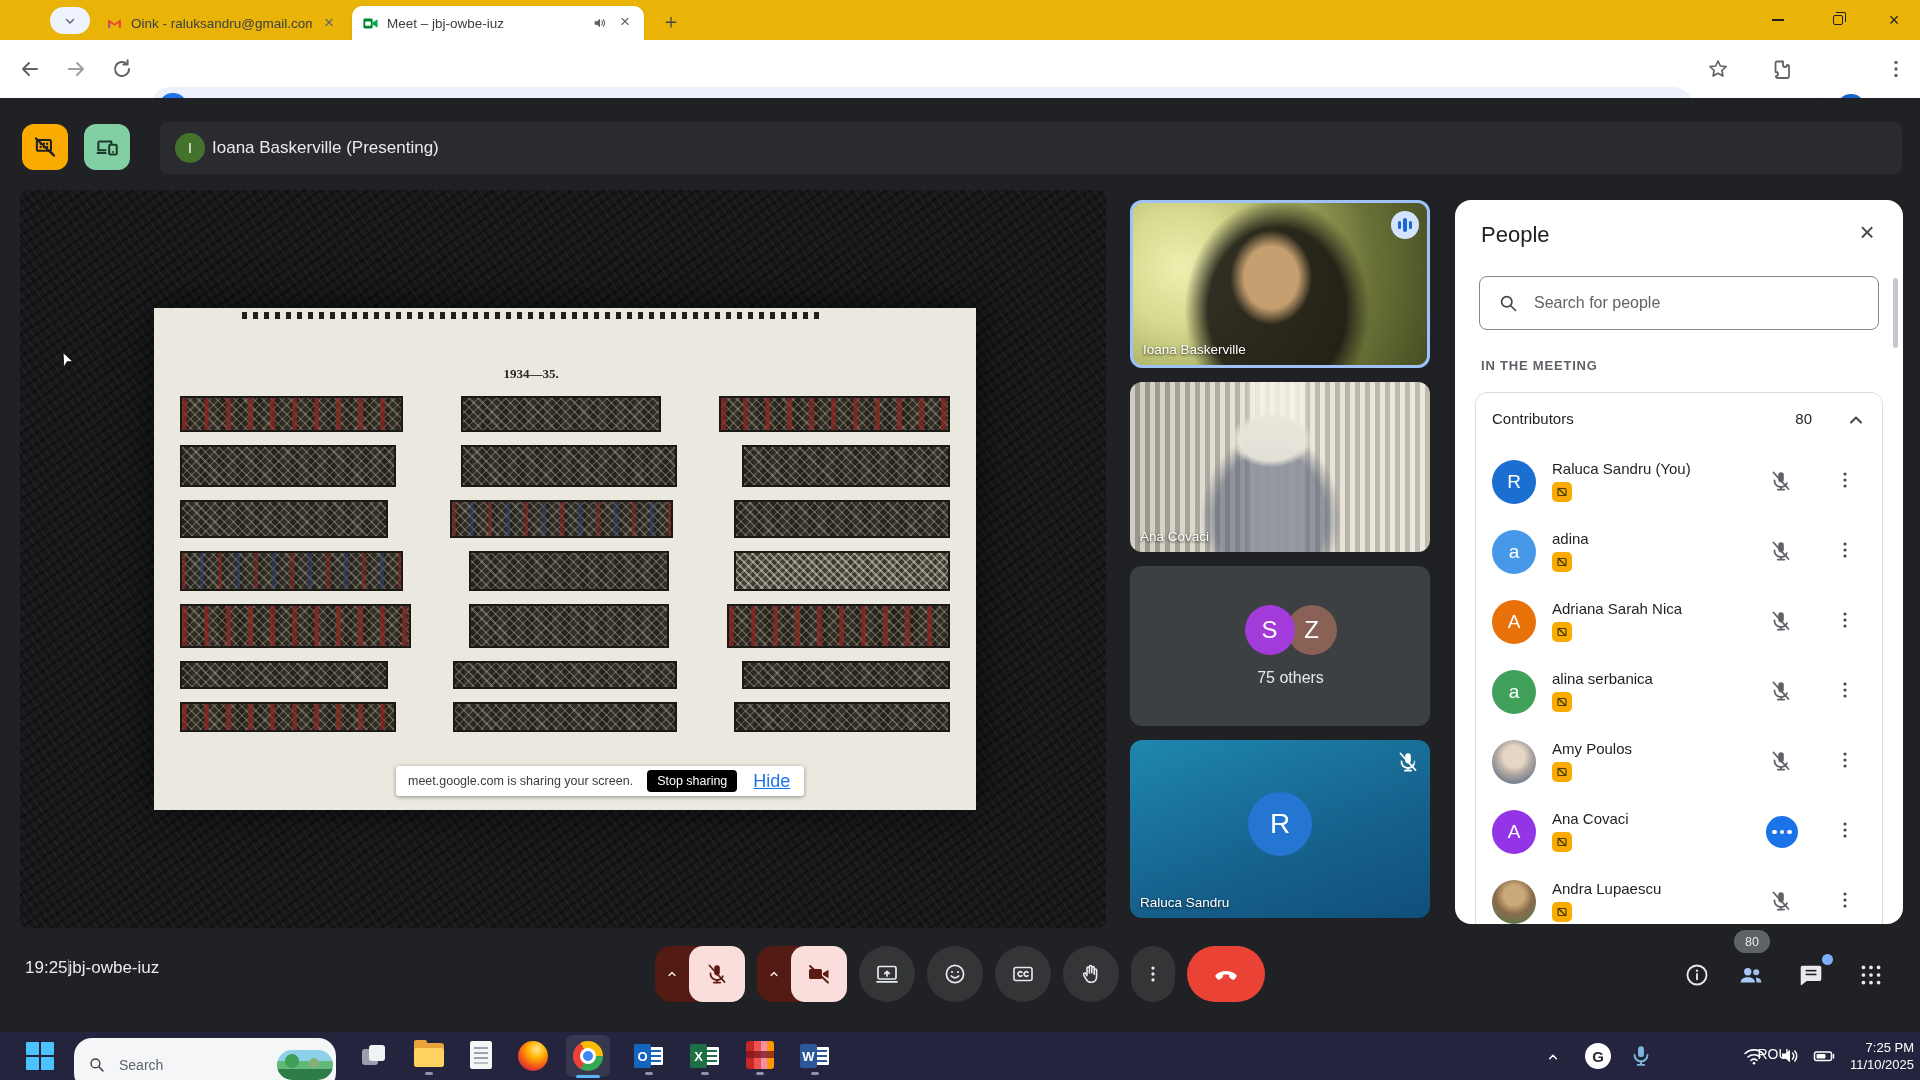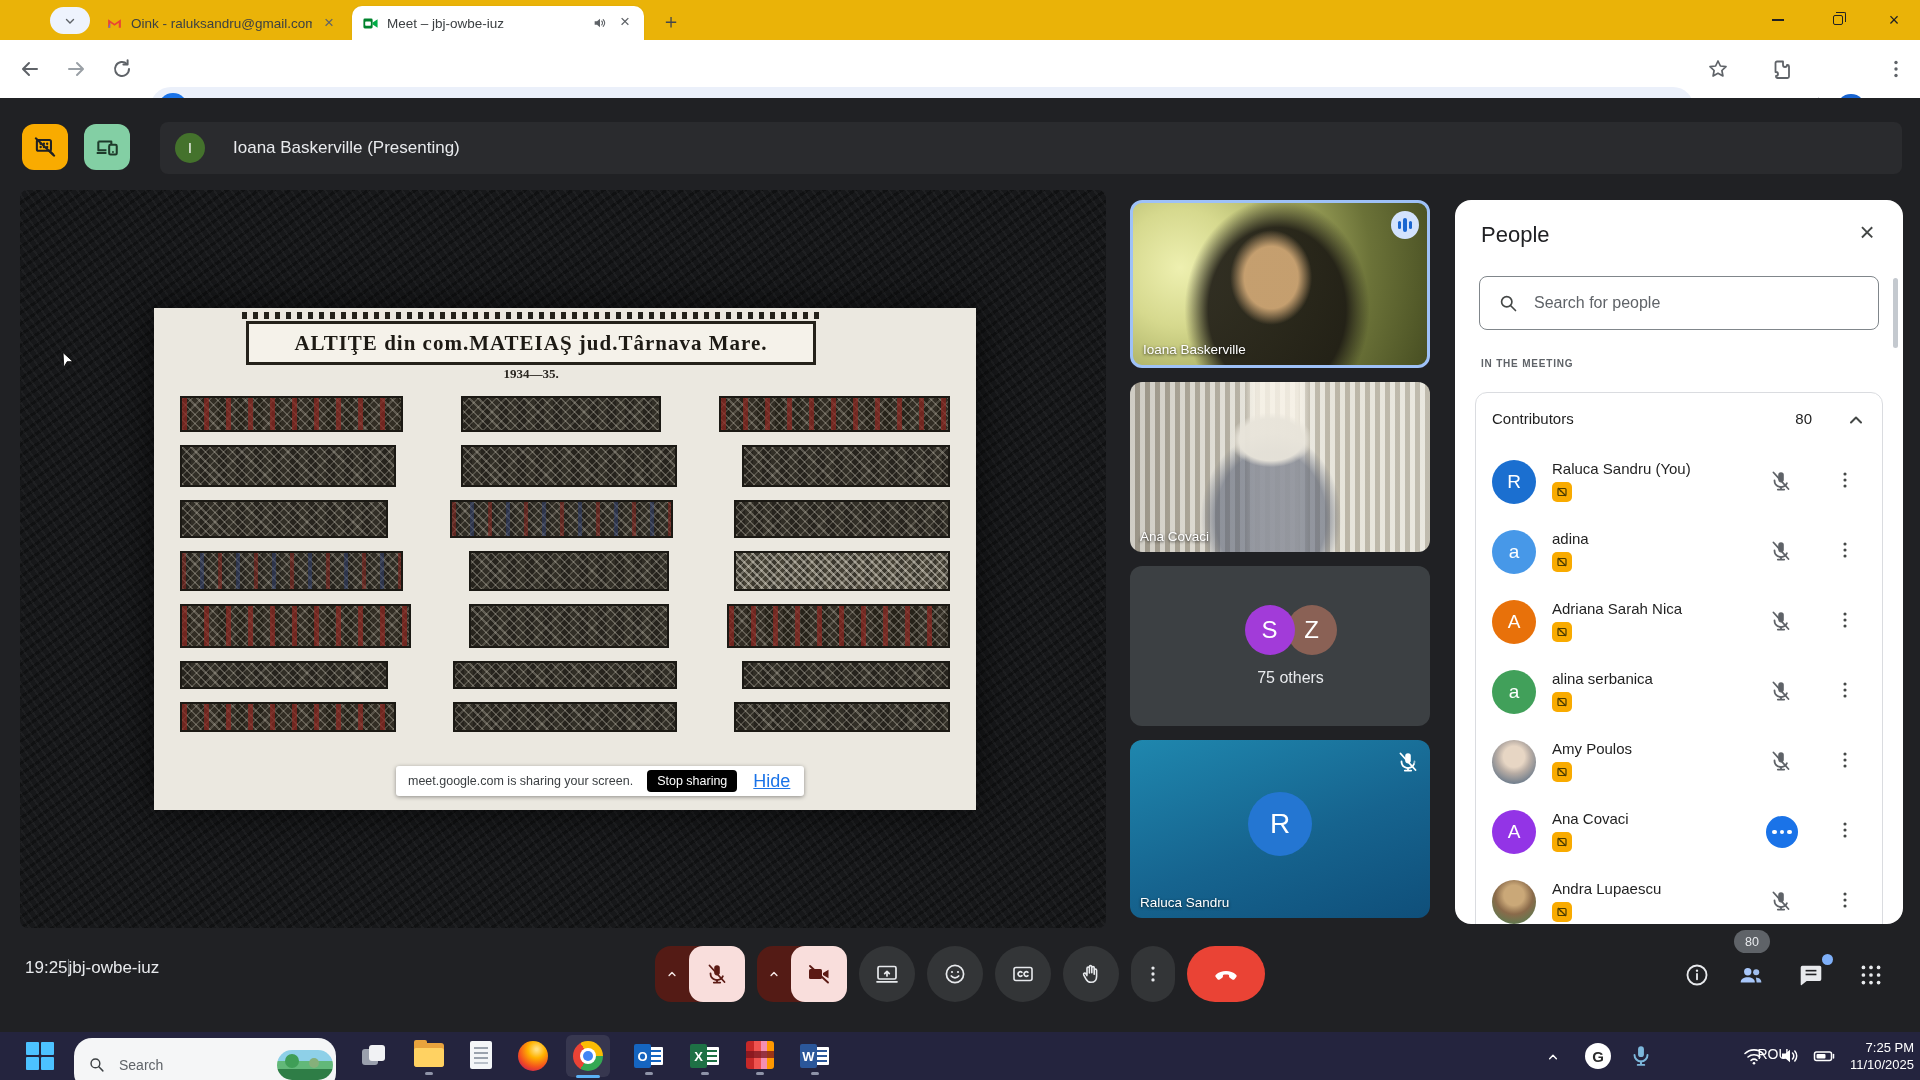--- a/index.html
+++ b/index.html
@@ -42,21 +42,21 @@
   
   .meet { position:absolute; left:0; top:98px; width:1920px; height:934px; background:#202124; }
   .hdr-tile { position:absolute; top:26px; width:46px; height:46px; border-radius:12px;
     display:flex; align-items:center; justify-content:center; }
   .hdr-yellow { left:22px; background:#f9ab00; }
   .hdr-green { left:84px; background:#83cfa4; }
   .hdr-bar { position:absolute; left:160px; top:24px; width:1742px; height:52px; background:#2a2b2e;
     border-radius:8px; display:flex; align-items:center; }
   .hdr-avatar { width:30px; height:30px; border-radius:50%; background:#44722c; color:#fff;
     font-size:14px; display:flex; align-items:center; justify-content:center; margin-left:15px; }
-  .hdr-title { margin-left:28px; font-size:17px; color:#e8eaed; }
+  .hdr-title { margin-left:7px; font-size:17px; color:#e8eaed; }
 
   
   .stage { position:absolute; left:20px; top:92px; width:1086px; height:738px; border-radius:8px; overflow:hidden;
     background:
       repeating-linear-gradient(55deg, rgba(255,255,255,.035) 0 2px, transparent 2px 7px),
       repeating-linear-gradient(-35deg, rgba(0,0,0,.30) 0 3px, transparent 3px 9px),
       #17181a; }
   .sheet { position:absolute; left:134px; top:118px; width:822px; height:502px; background:#ebe8e0;
     box-shadow:0 0 34px rgba(0,0,0,.65); }
   .zigzag { position:absolute; left:88px; top:4px; width:578px; height:7px;
@@ -135,21 +135,21 @@
   .panel-title { position:absolute; left:26px; top:22px; font-size:22px; color:#202124; }
   .panel-close { position:absolute; right:20px; top:16px; width:32px; height:32px; font-size:26px;
     color:#444746; display:flex; align-items:center; justify-content:center; }
   .searchbox { position:absolute; left:24px; top:76px; width:400px; height:54px; border:1px solid #80868b;
     border-radius:8px; display:flex; align-items:center; }
   .searchbox .sic { margin-left:18px; color:#444746; }
   .searchbox input { border:none; outline:none; background:transparent; margin-left:16px; flex:1;
     font-size:16px; color:#202124; font-family:"Liberation Sans", sans-serif; }
   .searchbox input::placeholder { color:#5f6368; }
   .pscroll { position:absolute; right:5px; top:78px; width:5px; height:70px; background:#c4c9cf; border-radius:3px; }
-  .section-label { position:absolute; left:26px; top:158px; font-size:10px; font-weight:bold;
+  .section-label { position:absolute; left:26px; top:158px; font-size:13px; font-weight:bold;
     letter-spacing:.8px; color:#5f6368; }
   .gbox { position:absolute; left:20px; top:192px; width:408px; height:560px; border:1px solid #dadce0;
     border-radius:12px; }
   .gbox-label { position:absolute; left:16px; top:17px; font-size:15px; color:#1f1f1f; }
   .gbox-count { position:absolute; right:70px; top:17px; font-size:15px; color:#1f1f1f; }
   .gbox-chev { position:absolute; right:14px; top:15px; width:24px; height:24px; color:#444746; }
   .plist { position:absolute; left:0; top:54px; width:406px; }
   .prow { position:relative; height:70px; }
   .pavatar { position:absolute; left:16px; top:13px; width:44px; height:44px; border-radius:50%;
     color:#fff; font-size:19px; display:flex; align-items:center; justify-content:center; }
@@ -333,23 +333,20 @@
         </svg>
     </div>
     <div class="hdr-bar">
       <div class="hdr-avatar">I</div>
       <div class="hdr-title">Ioana Baskerville (Presenting)</div>
     </div>
 
     <div class="stage">
       <div class="sheet">
         <div class="zigzag"></div>
-        <div class="titleband">
-          <span class="ptitle">ALTIŢE din com.MATEIAŞ jud.Târnava Mare.</span>
-        </div>
         <div class="psub">1934—35.</div>
         <div class="trows">
             <div class="trow">
               <div class="strip s-red" style="width: 29%; height: 36px;"></div>
               <div class="strip s-dark" style="width: 26%; height: 36px;"></div>
               <div class="strip s-red" style="width: 30%; height: 36px;"></div>
             </div>
             <div class="trow">
               <div class="strip s-dark" style="width: 28%; height: 42px;"></div>
               <div class="strip s-dark" style="width: 28%; height: 42px;"></div>

